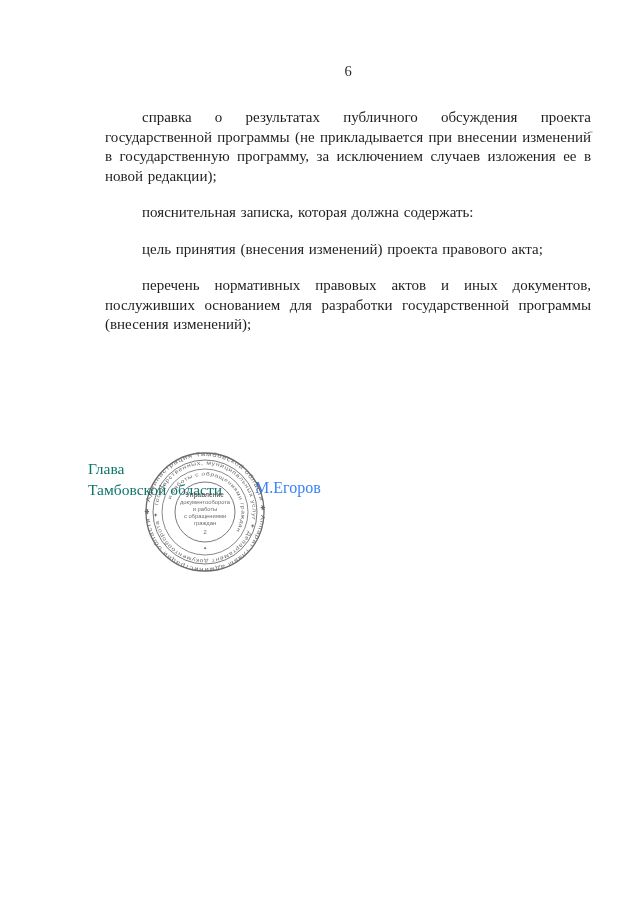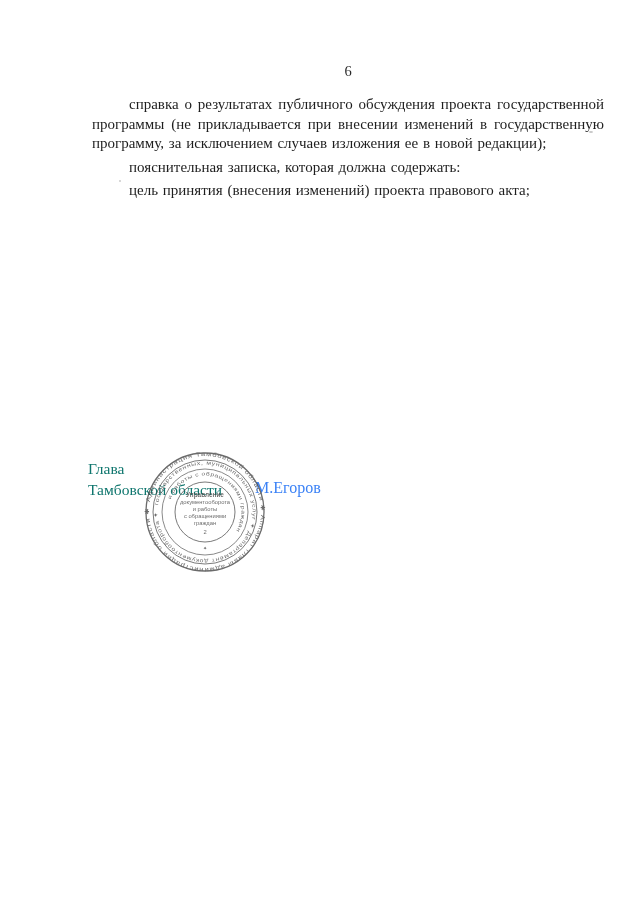--- a/index.html
+++ b/index.html
@@ -28,21 +28,21 @@
   .doc-body {
     position: absolute;
     top: 91px;
     left: 88px;
     width: 520px;
     font-size: 15px;
     line-height: 19.5px;
     text-align: justify;
   }
   .doc-body p {
-    margin: 4px;
+    margin: 17px;
     padding: 0;
     text-indent: 37px;
     word-spacing: 1px;
   }
   .signature-block {
     position: absolute;
     top: 458px;
     left: 88px;
     font-size: 15.5px;
     line-height: 21px;
@@ -94,20 +94,21 @@
 <body>
 
 <div class="page">
 
   <div class="page-number">6</div>
 
   <div class="doc-body">
     <p>справка о результатах публичного обсуждения проекта государственной программы (не прикладывается при внесении изменений в государственную программу, за исключением случаев изложения ее в новой редакции);</p>
     <p>пояснительная записка, которая должна содержать:</p>
     <p>цель принятия (внесения изменений) проекта правового акта;</p>
+    <p>перечень нормативных правовых актов и иных документов, послуживших основанием для разработки государственной программы (внесения изменений);</p>
   </div>
 
   <div class="signature-block">
     <div>Глава</div>
     <div>Тамбовской области</div>
   </div>
   <div class="signer-name">М.Егоров</div>
 
   <svg class="stamp" width="136" height="136" viewBox="-68 -68 136 136">
     <defs>

